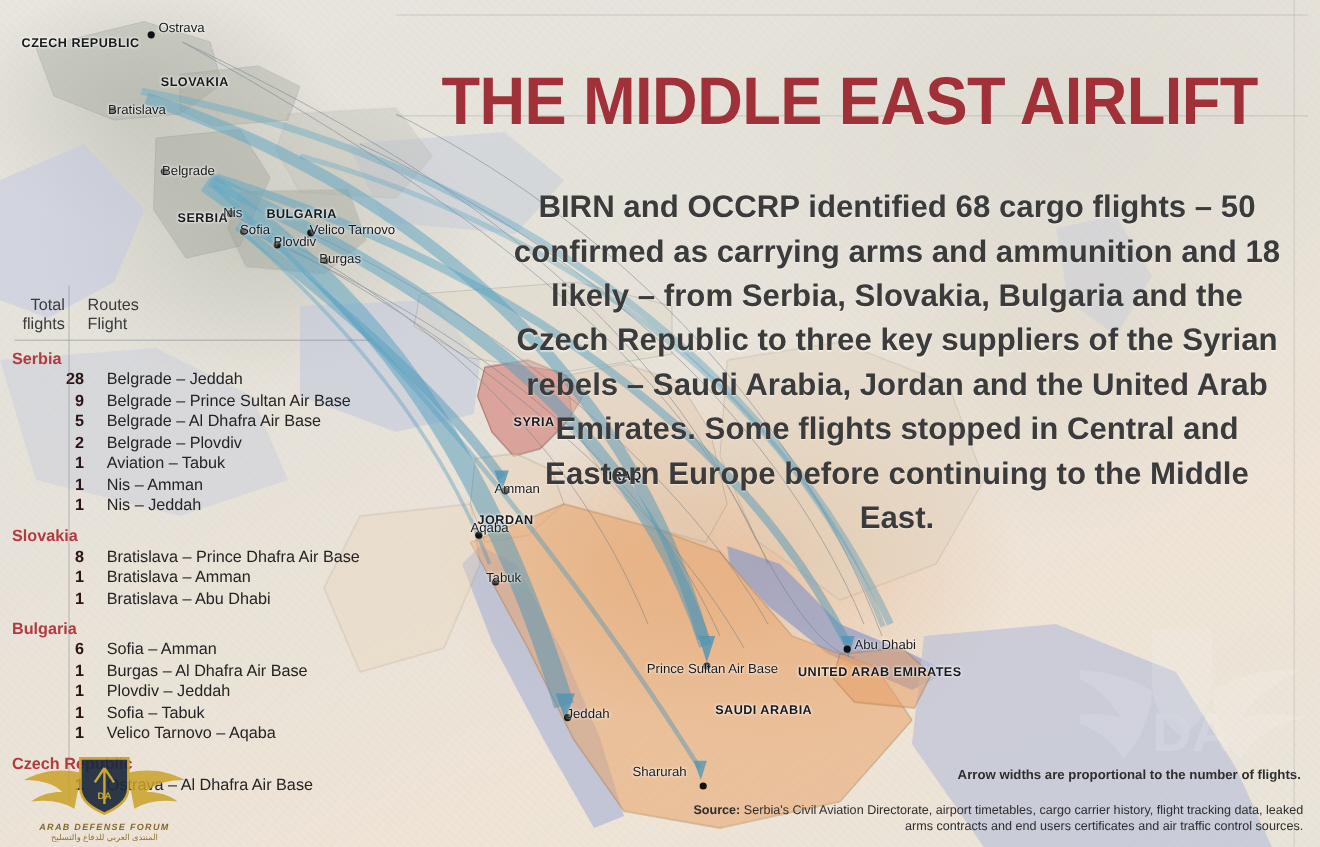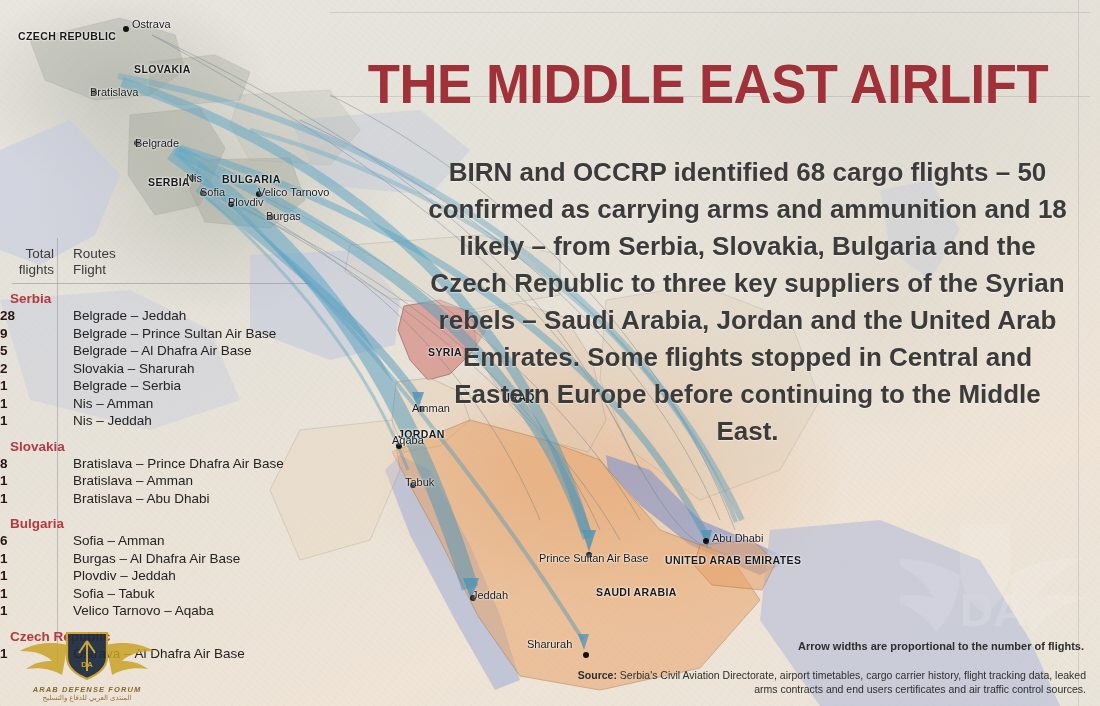--- a/index.html
+++ b/index.html
@@ -84,23 +84,24 @@
     margin-bottom:1px;
   }
   .row{
     display:flex;
     font-size:13.5px;
     line-height:17.5px;
     color:#1f1f1f;
   }
   .row .n{
     width:54px;flex:0 0 54px;
-    text-align:left;padding-right:9px;
+    text-align:right;padding-right:9px;
     font-weight:bold;
     color:#2b1416;
+    padding-left:16px;
   }
   .row .r{
     padding-left:10px;
     color:#232323;
     white-space:nowrap;
   }
 
   
   .title{
     position:absolute;
@@ -391,25 +392,25 @@
       <div class="row">
           <span class="n">9</span>
           <span class="r">Belgrade – Prince Sultan Air Base</span>
         </div>
       <div class="row">
           <span class="n">5</span>
           <span class="r">Belgrade – Al Dhafra Air Base</span>
         </div>
       <div class="row">
           <span class="n">2</span>
-          <span class="r">Slovakia – Sharurah</span>
-        </div>
-      <div class="row">
-          <span class="n">1</span>
-          <span class="r">Belgrade – Serbia</span>
+          <span class="r">Belgrade – Plovdiv</span>
+        </div>
+      <div class="row">
+          <span class="n">1</span>
+          <span class="r">Aviation – Tabuk</span>
         </div>
       <div class="row">
           <span class="n">1</span>
           <span class="r">Nis – Amman</span>
         </div>
       <div class="row">
           <span class="n">1</span>
           <span class="r">Nis – Jeddah</span>
         </div>
     </div>

